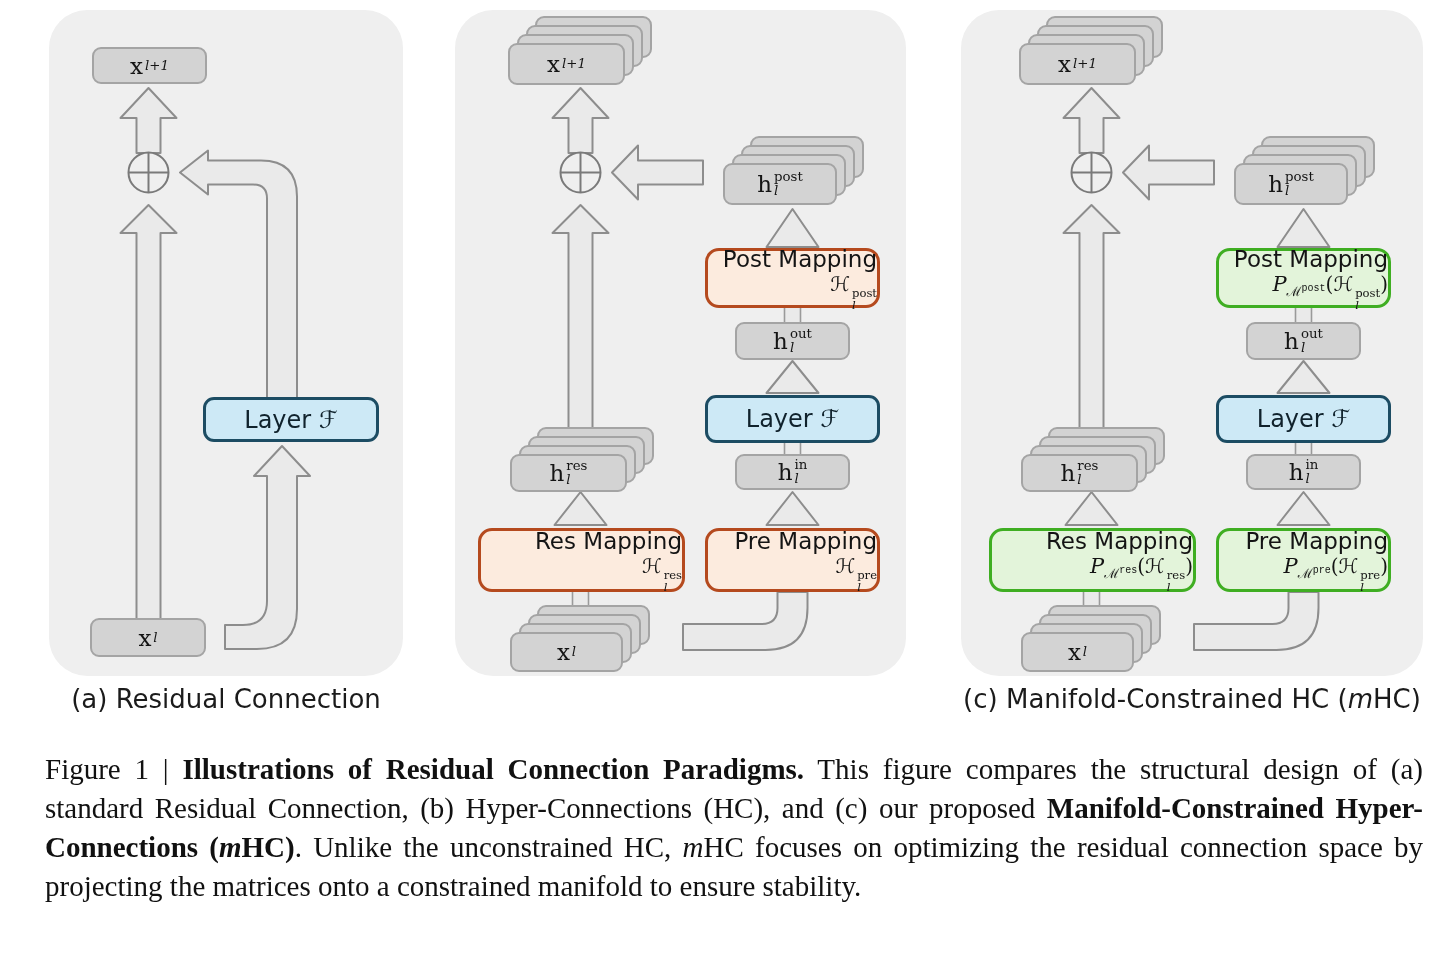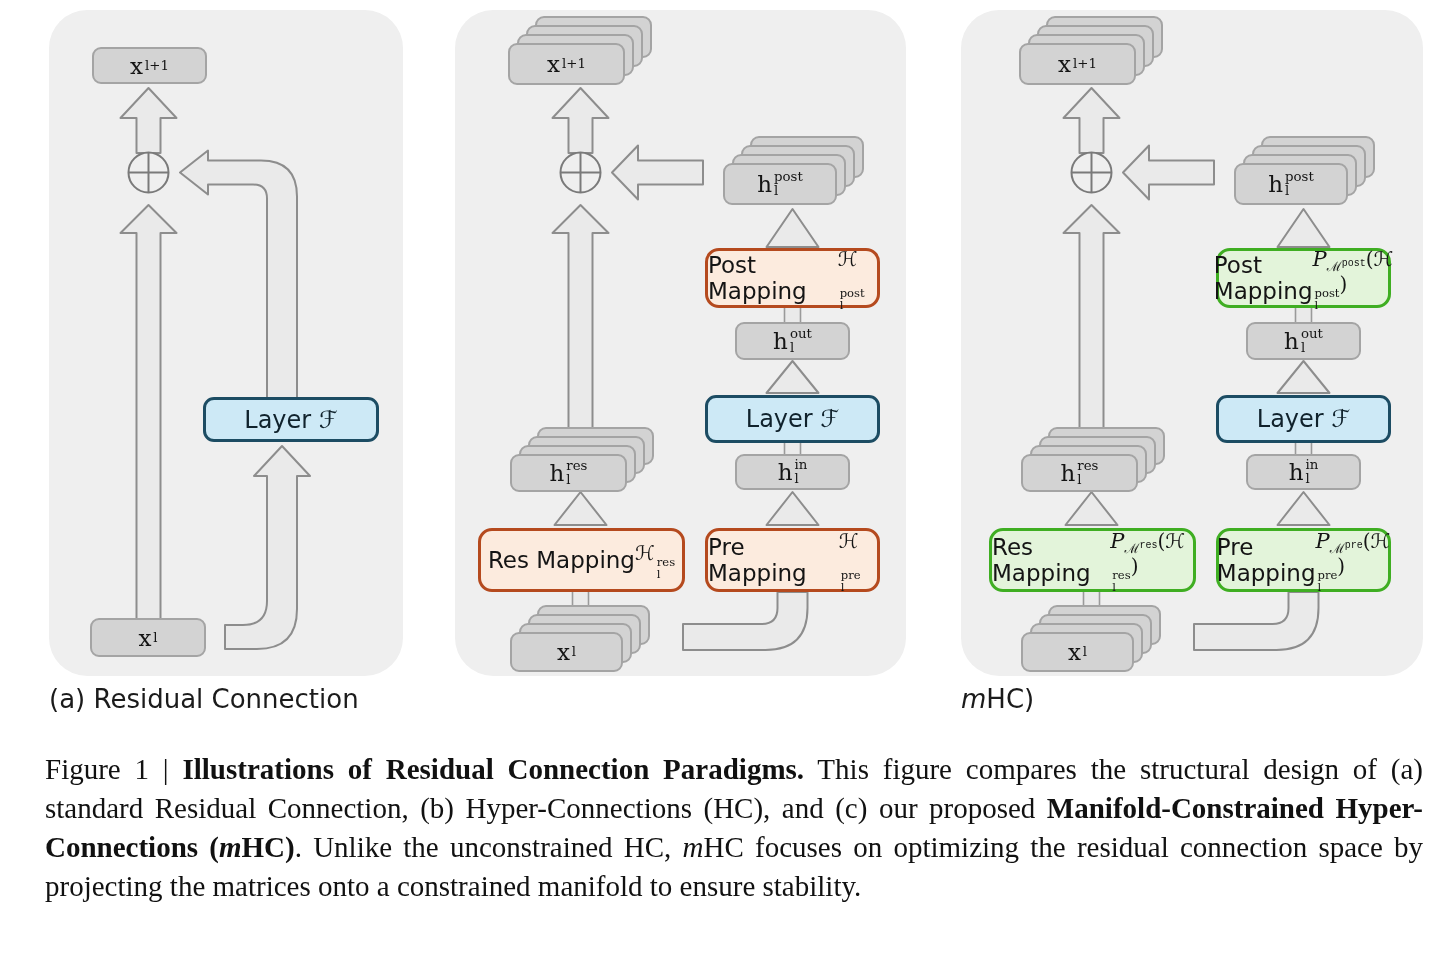--- a/index.html
+++ b/index.html
@@ -17,39 +17,39 @@
         font-family:"DejaVu Serif",serif;font-size:23px;color:#141414;box-sizing:border-box;}
   .stack{position:absolute;z-index:2;}
   .slayer{position:absolute;left:0;top:0;right:0;bottom:0;background:#d3d3d3;border:2px solid #a4a4a4;
           border-radius:9px;box-sizing:border-box;}
   .s3{transform:translate(27px,-27px);} .s2{transform:translate(18px,-18px);} .s1{transform:translate(9px,-9px);}
   .stack .node{position:absolute;left:0;top:0;right:0;bottom:0;}
 
   .supsub{display:inline-flex;flex-direction:column;align-items:flex-start;line-height:1;
           font-size:0.58em;vertical-align:-0.50em;margin-left:2px;}
   .supsub sup,.supsub sub{line-height:1.05;font-size:1em;position:static;}
-  .supsub sub,.it{}
+  .supsub sub,.it{font-style:italic;}
 
   
   .layerbox{position:absolute;z-index:2;background:#cde9f6;border:3px solid #1c4c63;border-radius:11px;
             display:flex;align-items:center;justify-content:center;font-size:24px;color:#10222c;
             box-sizing:border-box;}
-  .mapbox{position:absolute;z-index:2;border-radius:14px;display:flex;
-          align-items:center;justify-content:center;box-sizing:border-box;padding-top:2px;}
+  .mapbox{position:absolute;z-index:2;border-radius:14px;display:flex;flex-direction:column;
+          align-items:flex-end;justify-content:center;box-sizing:border-box;padding-top:2px;}
   .mapbox.orange{background:#fcebde;border:3px solid #b54a1e;}
   .mapbox.green{background:#e3f4da;border:3px solid #3fae22;}
   .mtitle{font-size:23px;line-height:1.12;color:#141414;}
   .formula{font-family:"DejaVu Serif",serif;font-size:20px;line-height:1.05;margin-top:1px;color:#141414;}
   .f-script{font-family:"DejaVu Sans",sans-serif;font-size:20px;}
   .f-it{font-style:italic;font-size:21px;}
   .f-msub{font-size:13px;vertical-align:-5px;font-family:Liberation Mono, monospace;}
   .f-msub sup{font-size:10px;}
   .f-paren{font-size:20px;}
 
-  .plabel{position:absolute;top:684px;z-index:2;display:flex;justify-content:flex-start;white-space:pre;
+  .plabel{position:absolute;top:684px;z-index:2;display:flex;justify-content:center;white-space:pre;
           font-size:26px;color:#1b1b1b;}
   .plabel i{font-style:italic;}
 
   .caption{position:absolute;left:45px;top:750px;width:1378px;z-index:2;margin:0;
            font-family:"Liberation Serif","DejaVu Serif",serif;font-size:29px;line-height:39px;
            color:#111111;text-align:justify;}
   .caption b{font-weight:bold;}
   .caption i{font-style:italic;}
 </style>
 </head>
@@ -333,17 +333,17 @@
       <div class="slayer s2"></div>
       <div class="slayer s1"></div>
     <div class="node">
         <span>x</span>
         <span class="supsub">
           <sup></sup>
           <sub>l</sub>
         </span>
       </div>
   </div>
-  <div class="plabel" style="left:961px;width:462px"><i>m</i><span>HC)</span></div>
+  <div class="plabel" style="left:961px;width:462px"><span>(c) Manifold-Constrained HC (</span><i>m</i><span>HC)</span></div>
 
   <p class="caption"><span>Figure 1 | </span><b>Illustrations of Residual Connection Paradigms.</b><span> This figure compares the structural design of (a) standard Residual Connection, (b) Hyper-Connections (HC), and (c) our proposed </span><b>Manifold-Constrained Hyper-Connections (</b><b><i>m</i></b><b>HC)</b><span>. Unlike the unconstrained HC, </span><i>m</i><span>HC focuses on optimizing the residual connection space by projecting the matrices onto a constrained manifold to ensure stability.</span></p>
 
 </div>
 
 </body></html>

